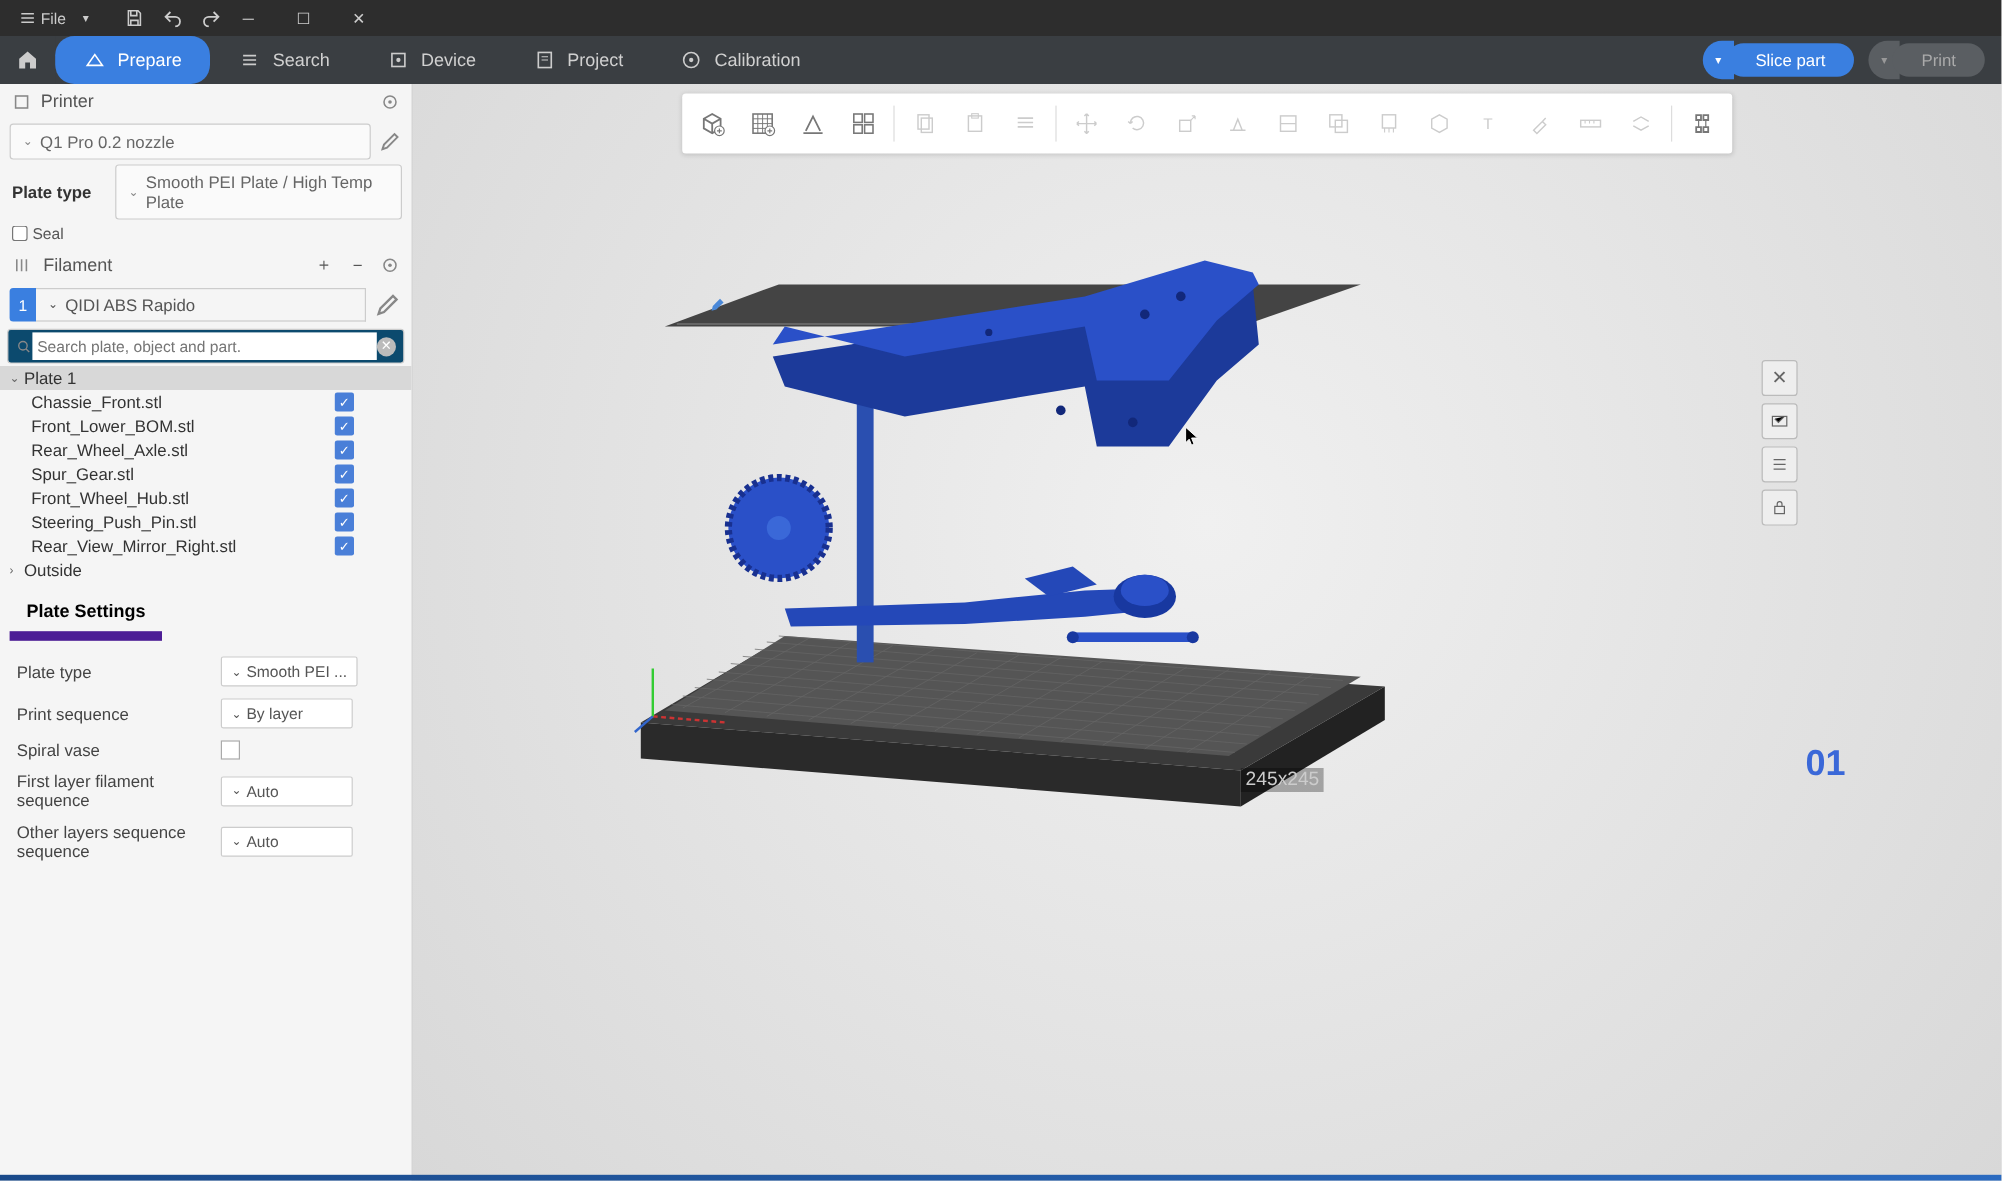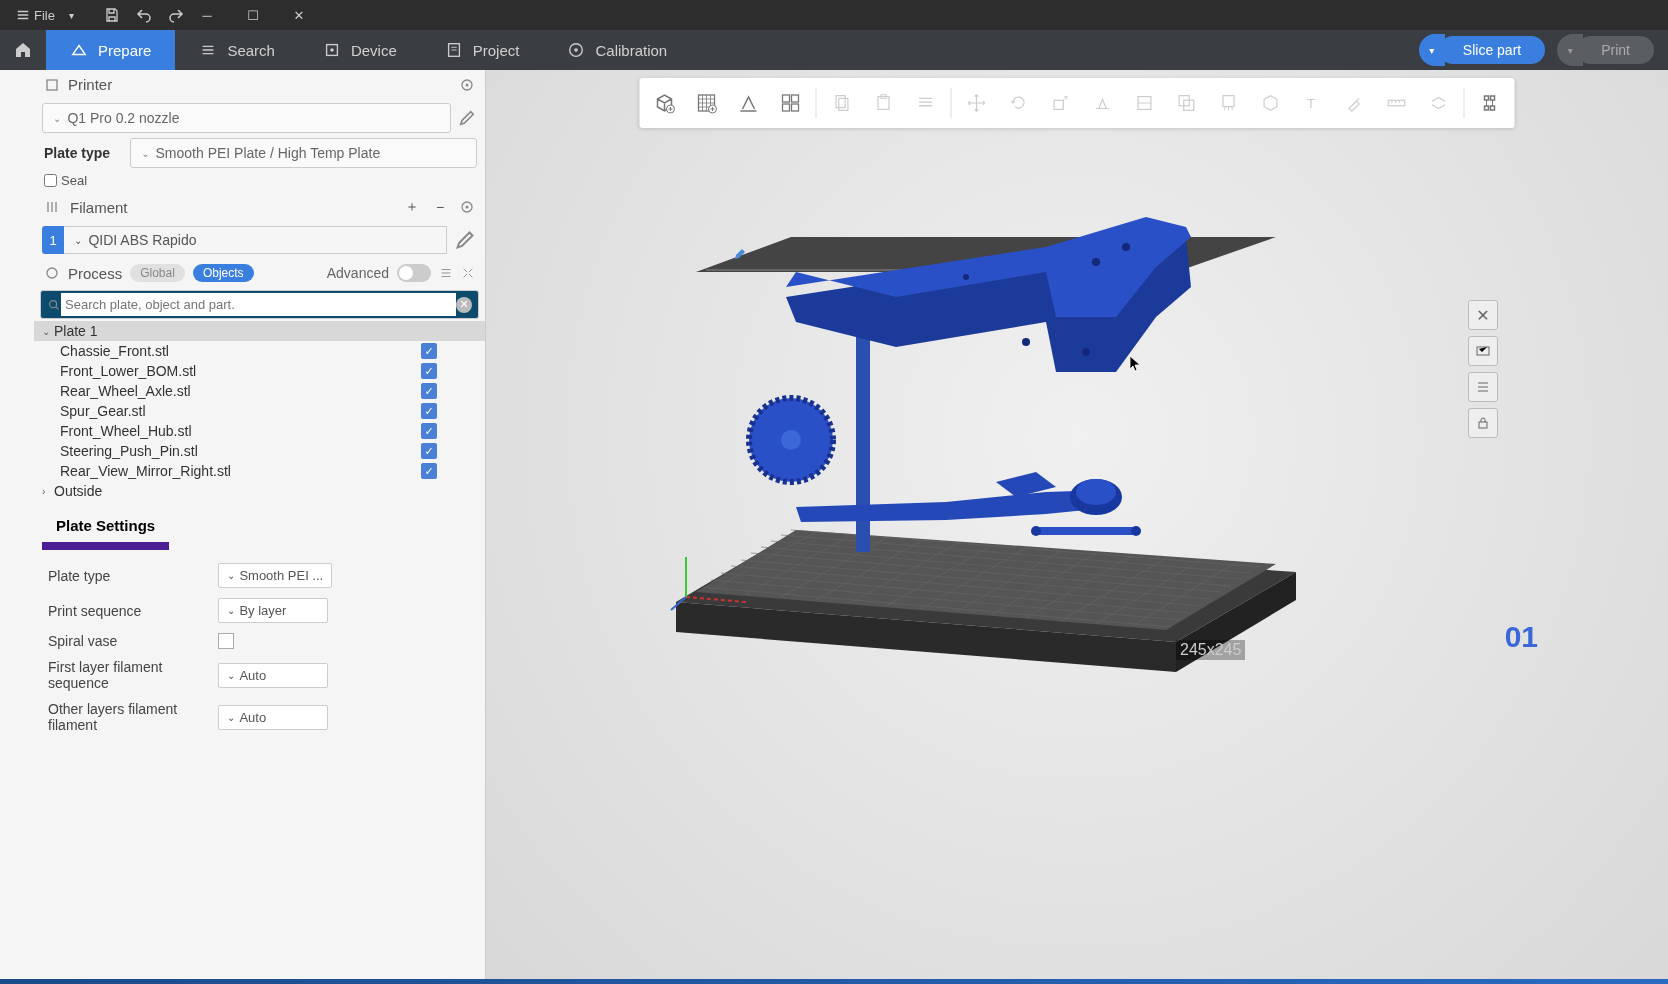--- a/index.html
+++ b/index.html
@@ -13,31 +13,31 @@
 .titlebar-icons { display: flex; gap: 16px; margin-left: 24px; }
 .titlebar-icons span { cursor: pointer; display:flex; align-items:center; }
 .titlebar-center { flex: 1; text-align: center; }
 .titlebar-right { display: flex; }
 .win-ctrl { width: 46px; height: 30px; display: flex; align-items: center; justify-content: center; cursor: pointer; }
 
 
 .tabstrip { height: 40px; background: #3a3e42; display: flex; align-items: stretch; }
 .tab-home { width: 46px; display:flex; align-items:center; justify-content:center; background:#3a3e42; cursor:pointer; }
 .tab { display: flex; align-items: center; gap: 10px; padding: 0 24px; color: #d0d0d0; font-size: 15px; cursor: pointer; }
-.tab.active { background: #3a7fe0; color: white; }
+.tab.active { background: #3a7fe0; color: white; border-radius: 16px; }
 .tab svg { width: 18px; height: 18px; }
 .tabstrip-right { margin-left: auto; display: flex; align-items: center; gap: 12px; padding-right: 14px; }
 .slice-btn { background: #3a7fe0; color: white; border: none; border-radius: 20px; padding: 6px 24px; font-size: 14px; cursor: pointer; display:flex; align-items:center;}
 .slice-chev { background:#3a7fe0; width:26px; height:32px; border-radius:20px 0 0 20px; display:flex;align-items:center;justify-content:center;margin-right:-18px;z-index:1;}
 .print-btn { background: #5a5e62; color: #aaa; border: none; border-radius: 20px; padding: 6px 24px; font-size: 14px; cursor: pointer; display:flex;align-items:center;}
 .print-chev { background:#5a5e62; width:26px; height:32px; border-radius:20px 0 0 20px; display:flex;align-items:center;justify-content:center;margin-right:-18px;}
 
 
 .main { display: flex; height: calc(100% - 70px); }
-.sidebar { width: 486px; background: #f5f5f5; border-right: 1px solid #ccc; overflow-y: auto; font-size: 14px; padding-left: 34px; }
+.sidebar { width: 344px; background: #f5f5f5; border-right: 1px solid #ccc; overflow-y: auto; font-size: 14px; }
 .viewport { flex: 1; background: radial-gradient(circle at 50% 40%, #f0f0f0, #d8d8d8); position: relative; }
 
 
 .section-header { display: flex; align-items: center; padding: 6px 10px; gap: 8px; color: #555; }
 .section-header .title { flex: 1; font-size: 15px; }
 .section-header svg { width: 16px; height: 16px; }
 .gear-icon { cursor: pointer; }
 
 .dropdown-row { display: flex; align-items: center; gap: 6px; padding: 4px 8px; }
 .dropdown { flex: 1; background: #fafafa; border: 1px solid #ccc; border-radius: 3px; padding: 6px 10px; font-size: 14px; color: #666; display: flex; align-items: center; gap: 6px; cursor: pointer; }
@@ -252,36 +252,20 @@
       <div class="fil-name">
           <span class="chev" style="font-size:10px;margin-right:6px;">⌄</span>
           <span>QIDI ABS Rapido</span>
         </div>
       <svg class="fil-edit" viewBox="0 0 16 16">
           <path fill="none" stroke="#888" stroke-width="1.3" d="M3 13l1-3 7-7 2 2-7 7z"></path>
         </svg>
     </div>
 
     
-    <div class="process-row">
-      <svg width="16" height="16" viewBox="0 0 16 16">
-          <circle cx="8" cy="8" r="5" fill="none" stroke="#888" stroke-width="1.3"></circle>
-        </svg>
-      <span class="title">Process</span>
-      <span class="pill global">Global</span>
-      <span class="pill objects">Objects</span>
-      <span class="adv-label">Advanced</span>
-      <div class="toggle"></div>
-      <svg width="14" height="14" viewBox="0 0 16 16" style="cursor:pointer;">
-          <path stroke="#888" d="M3 4h10M3 8h10M3 12h10"></path>
-        </svg>
-      <svg width="14" height="14" viewBox="0 0 16 16" style="cursor:pointer;">
-          <path stroke="#888" d="M3 3l4 4M13 3l-4 4M3 13l4-4M13 13l-4-4"></path>
-        </svg>
-    </div>
 
     <div class="search-row">
       <svg width="14" height="14" viewBox="0 0 16 16">
           <circle cx="7" cy="7" r="4" fill="none" stroke="#888" stroke-width="1.3"></circle>
           <path stroke="#888" stroke-width="1.3" d="M10 10l3 3"></path>
         </svg>
       <input type="text" placeholder="Search plate, object and part." style="">
       <div class="clear-btn">✕</div>
     </div>
 
@@ -350,21 +334,21 @@
         <div class="checkbox-empty"></div>
       </div>
       <div class="setting-row">
         <div class="setting-label">First layer filament sequence</div>
         <div class="small-dropdown">
             <span style="font-size:10px;">⌄</span>
             <span>Auto</span>
           </div>
       </div>
       <div class="setting-row">
-        <div class="setting-label">Other layers filament filament</div>
+        <div class="setting-label">Other layers sequence sequence</div>
         <div class="small-dropdown">
             <span style="font-size:10px;">⌄</span>
             <span>Auto</span>
           </div>
       </div>
     </div>
 
   </div>
 
   <div class="viewport">

